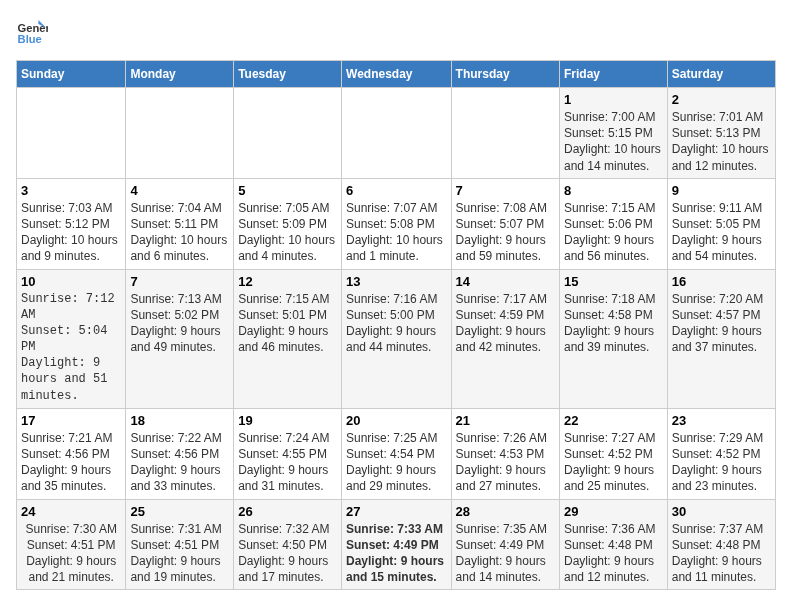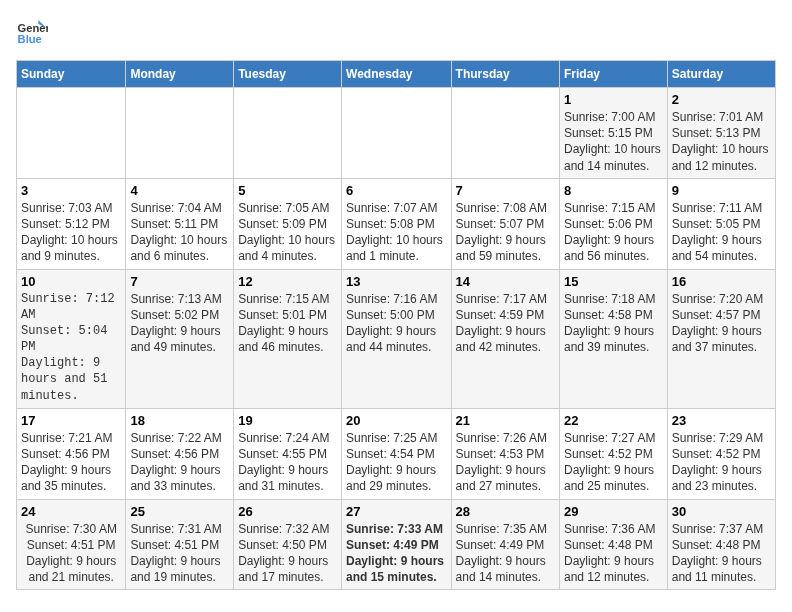--- a/index.html
+++ b/index.html
@@ -156,21 +156,21 @@
 Daylight: 9 hours and 59 minutes.</div>
         </td>
         <td>
           <div class="day-num">8</div>
           <div class="day-info" style="white-space: pre-line;">Sunrise: 7:15 AM
 Sunset: 5:06 PM
 Daylight: 9 hours and 56 minutes.</div>
         </td>
         <td>
           <div class="day-num">9</div>
-          <div class="day-info" style="white-space: pre-line;">Sunrise: 7:11 AM
+          <div class="day-info" style="white-space: pre-line;">Sunrise: 9:11 AM
 Sunset: 5:05 PM
 Daylight: 9 hours and 54 minutes.</div>
         </td>
       </tr>
       <tr>
         <td>
           <div class="day-num">10</div>
           <div class="day-info" style="white-space: pre-line; font-family: Liberation Mono, monospace;">Sunrise: 7:12 AM
 Sunset: 5:04 PM
 Daylight: 9 hours and 51 minutes.</div>

